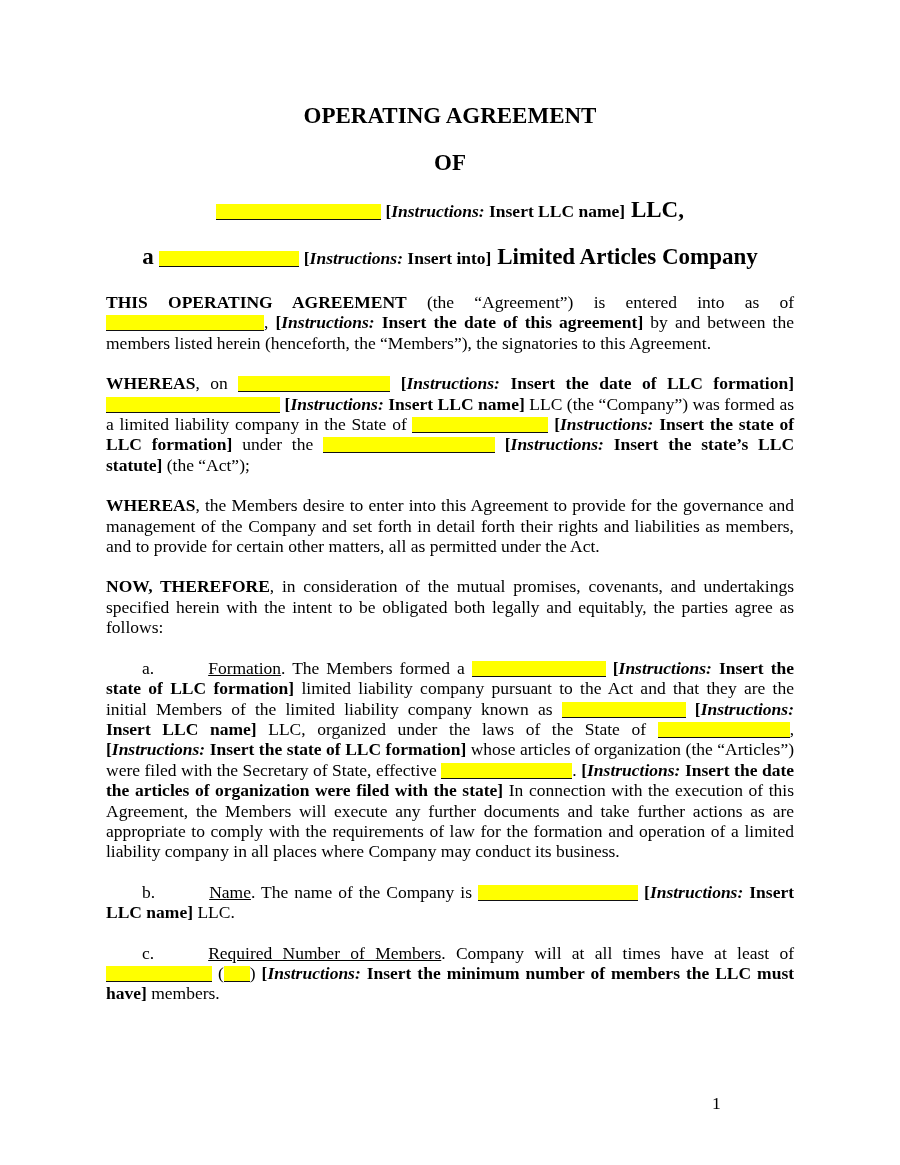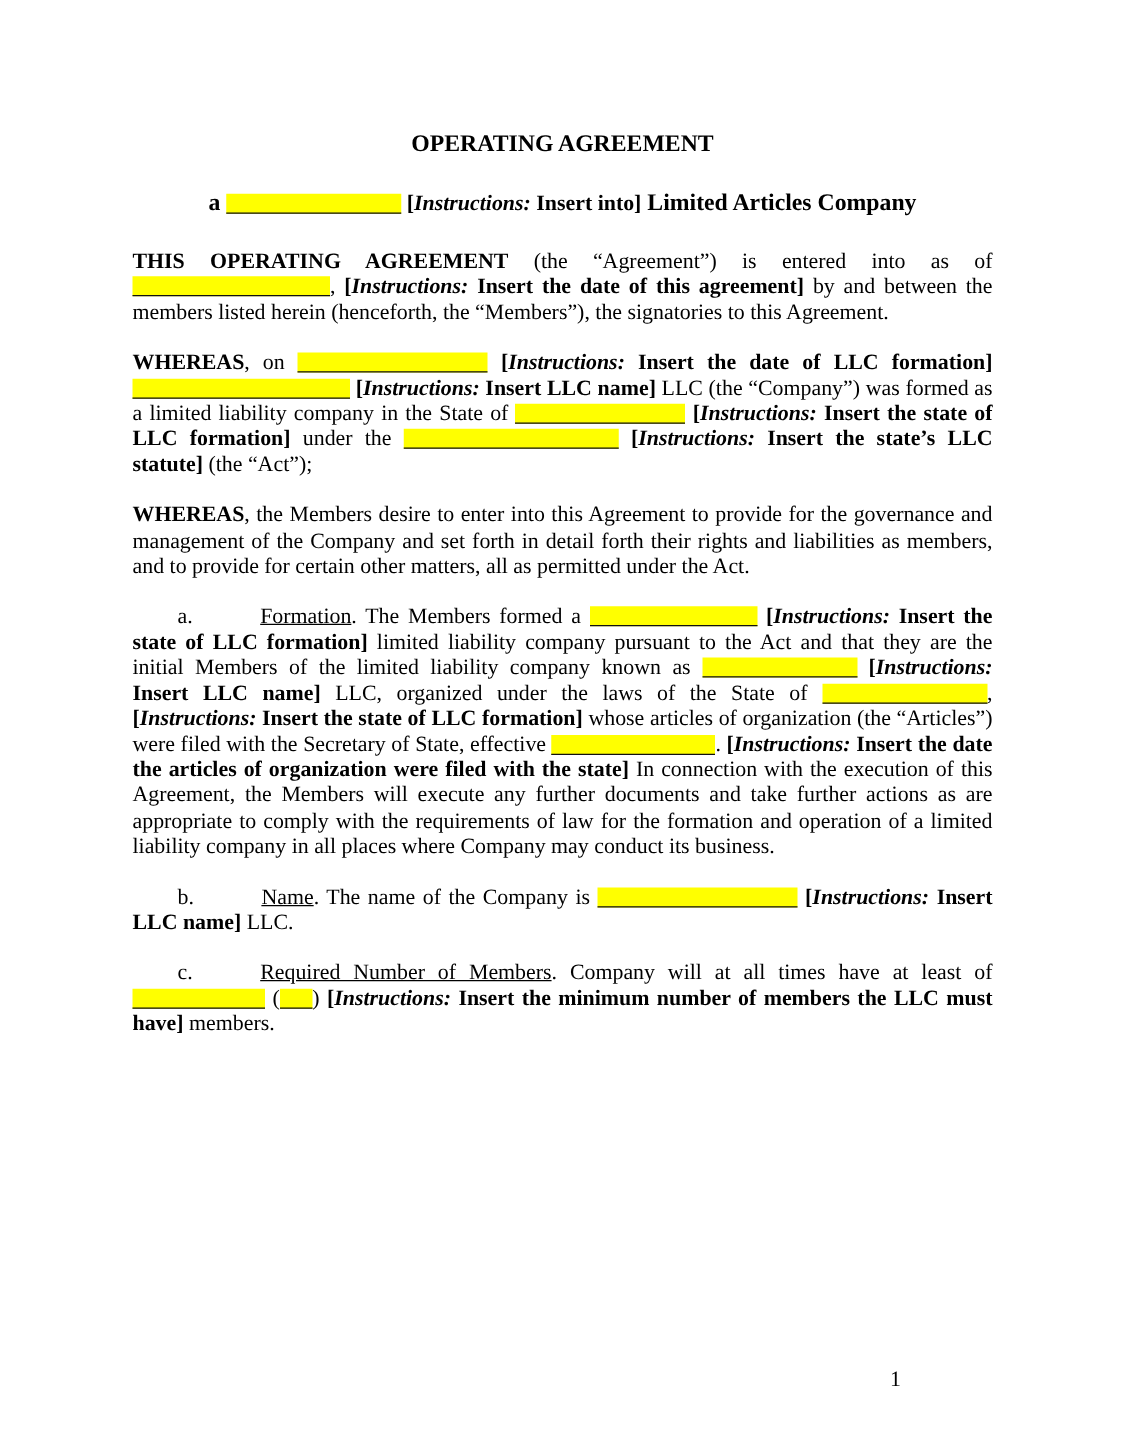--- a/index.html
+++ b/index.html
@@ -18,43 +18,46 @@
     margin:0 0 20px 0;
     text-align:justify;
   }
   .doc-body p.center {
     text-align:center;
     margin-bottom:23px;
   }
   .b   { font-weight:bold; }
   .i   { font-style:italic; }
   .u   { text-decoration:underline; }
-  .big { font-size:19px; line-height:24px;margin-top:16px; }
+  .big { font-size:23px; line-height:24px;margin-top:16px; }
   .blank {
     display:inline-block;
     background:#ffff00;
     height:16px;
     border-bottom:1.6px solid #111;
     vertical-align:-3px;
   }
   .tab { display:inline-block; height:1px; }
   .page-number {
     position:absolute;
     left:712px; top:1093px;
     font-size:17.5px;
   }
 </style>
 </head>
 <body>
 
 <div class="page">
   <div class="doc-body">
       <p class="center"><span class="b big">OPERATING AGREEMENT</span></p>
+      <p class="center"><span class="b big">OF</span></p>
+      <p class="center"><span class="blank" style="width: 165px; background: rgb(255, 255, 0);"></span><span class=""> </span><span class="b">[</span><span class="b i">Instructions:</span><span class="b"> Insert LLC name]</span><span class="b big"> LLC,</span></p>
       <p class="center"><span class="b big">a </span><span class="blank" style="width: 140px; background: rgb(255, 255, 0);"></span><span class=""> </span><span class="b">[</span><span class="b i">Instructions:</span><span class="b"> Insert into]</span><span class="b big"> Limited Articles Company</span></p>
       <p><span class="b">THIS OPERATING AGREEMENT</span><span class=""> (the “Agreement”) is entered into as of </span><span class="blank" style="width: 158px; background: rgb(255, 255, 0);"></span><span class="">, </span><span class="b">[</span><span class="b i">Instructions:</span><span class="b"> Insert the date of this agreement]</span><span class=""> by and between the members listed herein (henceforth, the “Members”), the signatories to this Agreement.</span></p>
       <p><span class="b">WHEREAS</span><span class="">, on </span><span class="blank" style="width: 152px; background: rgb(255, 255, 0);"></span><span class=""> </span><span class="b">[</span><span class="b i">Instructions:</span><span class="b"> Insert the date of LLC formation]</span><span class=""> </span><span class="blank" style="width: 174px; background: rgb(255, 255, 0);"></span><span class=""> </span><span class="b">[</span><span class="b i">Instructions:</span><span class="b"> Insert LLC name]</span><span class=""> LLC (the “Company”) was formed as a limited liability company in the State of </span><span class="blank" style="width: 136px; background: rgb(255, 255, 0);"></span><span class=""> </span><span class="b">[</span><span class="b i">Instructions:</span><span class="b"> Insert the state of LLC formation]</span><span class=""> under the </span><span class="blank" style="width: 172px; background: rgb(255, 255, 0);"></span><span class=""> </span><span class="b">[</span><span class="b i">Instructions:</span><span class="b"> Insert the state’s LLC statute]</span><span class=""> (the “Act”);</span></p>
       <p><span class="b">WHEREAS</span><span class="">, the Members desire to enter into this Agreement to provide for the governance and management of the Company and set forth in detail forth their rights and liabilities as members, and to provide for certain other matters, all as permitted under the Act.</span></p>
+      <p><span class="b">NOW, THEREFORE</span><span class="">, in consideration of the mutual promises, covenants, and undertakings specified herein with the intent to be obligated both legally and equitably, the parties agree as follows:</span></p>
       <p><span class="tab" style="width: 36px;"></span><span class="">a.</span><span class="tab" style="width: 54px;"></span><span class="u">Formation</span><span class="">.  The Members formed a </span><span class="blank" style="width: 134px; background: rgb(255, 255, 0);"></span><span class=""> </span><span class="b">[</span><span class="b i">Instructions:</span><span class="b"> Insert the state of LLC formation]</span><span class=""> limited liability company pursuant to the Act and that they are the initial Members of the limited liability company known as </span><span class="blank" style="width: 124px; background: rgb(255, 255, 0);"></span><span class=""> </span><span class="b">[</span><span class="b i">Instructions:</span><span class="b"> Insert LLC name]</span><span class=""> LLC, organized under the laws of the State of </span><span class="blank" style="width: 132px; background: rgb(255, 255, 0);"></span><span class="">, </span><span class="b">[</span><span class="b i">Instructions:</span><span class="b"> Insert the state of LLC formation]</span><span class=""> whose articles of organization (the “Articles”) were filed with the Secretary of State, effective </span><span class="blank" style="width: 131px; background: rgb(255, 255, 0);"></span><span class="">. </span><span class="b">[</span><span class="b i">Instructions:</span><span class="b"> Insert the date the articles of organization were filed with the state]</span><span class=""> In connection with the execution of this Agreement, the Members will execute any further documents and take further actions as are appropriate to comply with the requirements of law for the formation and operation of a limited liability company in all places where Company may conduct its business.</span></p>
       <p><span class="tab" style="width: 36px;"></span><span class="">b.</span><span class="tab" style="width: 54px;"></span><span class="u">Name</span><span class="">. The name of the Company is </span><span class="blank" style="width: 160px; background: rgb(255, 255, 0);"></span><span class=""> </span><span class="b">[</span><span class="b i">Instructions:</span><span class="b"> Insert LLC name]</span><span class=""> LLC.</span></p>
       <p><span class="tab" style="width: 36px;"></span><span class="">c.</span><span class="tab" style="width: 54px;"></span><span class="u">Required Number of Members</span><span class="">. Company will at all times have at least of </span><span class="blank" style="width: 106px; background: rgb(255, 255, 0);"></span><span class=""> (</span><span class="blank" style="width: 26px; background: rgb(255, 255, 0);"></span><span class="">) </span><span class="b">[</span><span class="b i">Instructions:</span><span class="b"> Insert the minimum number of members the LLC must have]</span><span class=""> members.</span></p>
     </div>
   <div class="page-number">1</div>
 </div>
 
 </body></html>

